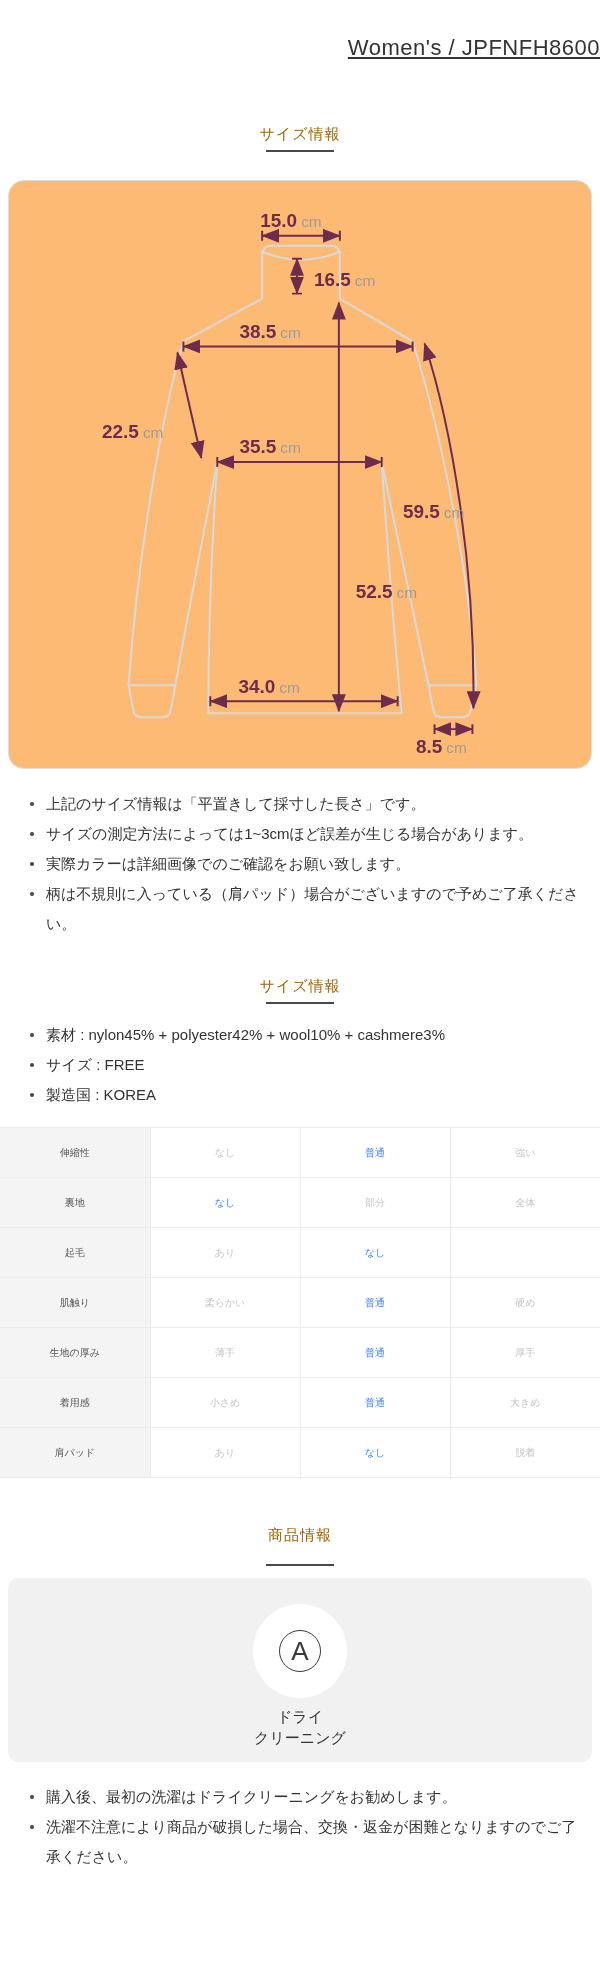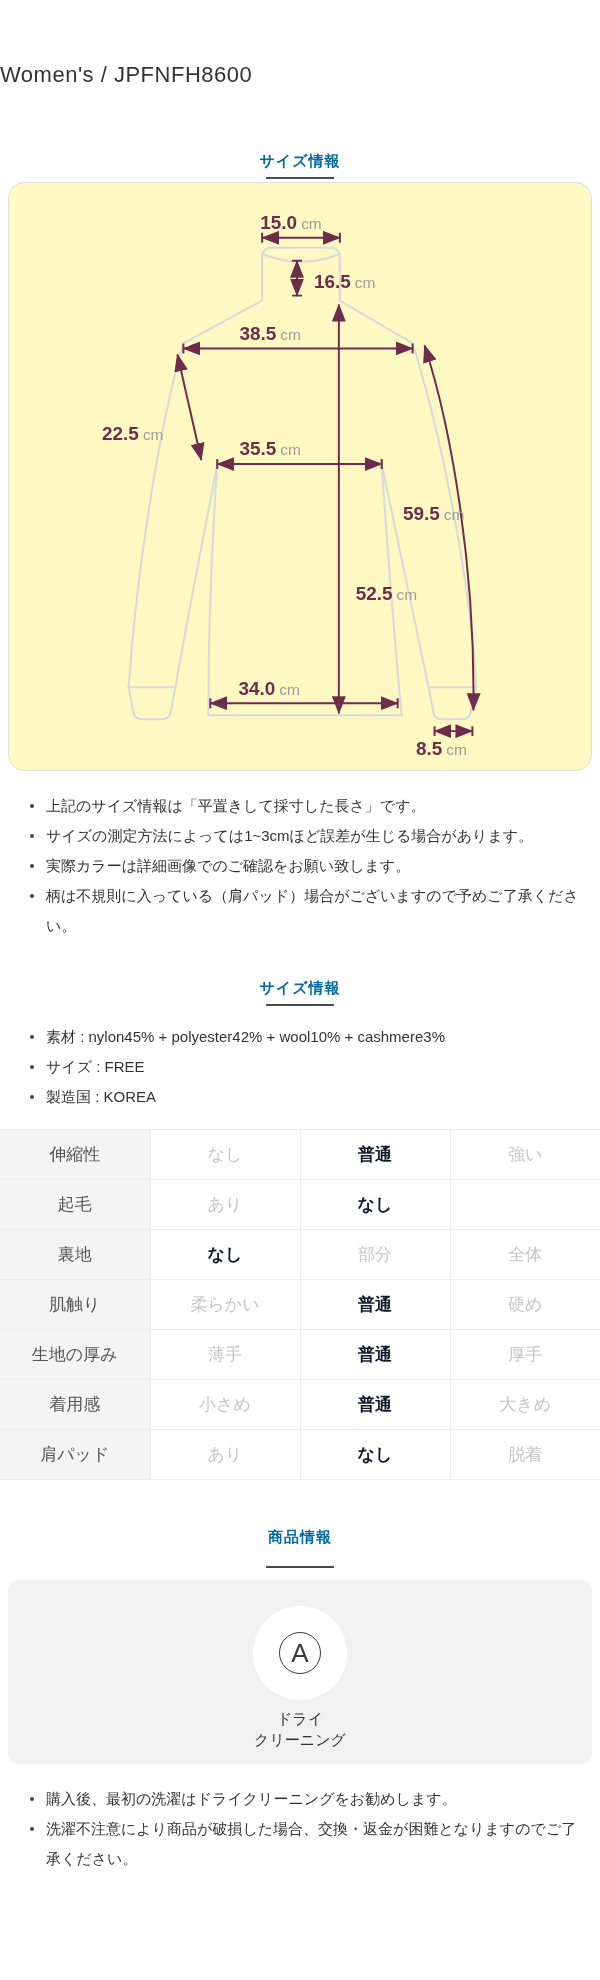--- a/index.html
+++ b/index.html
@@ -1,35 +1,35 @@
 <!DOCTYPE html>
 <html><head>
 <meta charset="utf-8">
 <style>
   html,body{margin:0;padding:0;background:#fff;}
   body{width:600px;font-family:"Liberation Sans","DejaVu Sans",sans-serif;color:#333;}
   .page{width:600px;padding-bottom:14px;}
-  .title{margin:0;padding-top:62px;text-align:left;font-size:22px;font-weight:400;color:#333;letter-spacing:.5px;}
+  .title{margin:0;padding-top:35px;text-align:right;font-size:22px;font-weight:400;color:#333;letter-spacing:.5px;text-decoration:underline;}
   .sec-head{margin-top:64px;display:flex;flex-direction:column;align-items:center;}
   .sec-head.h2{margin-top:38px;}
   .sec-head.h3{margin-top:48px;gap:13px;}
-  .sec-title{font-size:15px;font-weight:bold;color:#0369a1;letter-spacing:1px;}
+  .sec-title{font-size:15px;font-weight:normal;color:#a16207;letter-spacing:1px;}
   .sec-underline{width:68px;height:2px;background:#4a4a4a;margin-top:6px;}
-  .diagram-box{margin:3px 8px 0 8px;height:589px;border:1px solid #ddd;border-radius:16px;background:#fef9c3;box-sizing:border-box;overflow:hidden;}
+  .diagram-box{margin:28px 8px 0 8px;height:589px;border:1px solid #ddd;border-radius:16px;background:#fdba74;box-sizing:border-box;overflow:hidden;}
   .diagram-box svg{display:block;width:100%;height:100%;}
   ul.notes{list-style:none;margin:20px 0 0 0;padding:0 10px 0 46px;}
   ul.notes li{position:relative;font-size:15px;line-height:30px;color:#333;}
   ul.notes li::before{content:"";position:absolute;left:-16px;top:13px;width:4px;height:4px;border-radius:50%;background:#444;}
   ul.notes.specs{margin-top:16px;}
   table.attrs{width:600px;border-collapse:collapse;margin-top:17px;table-layout:fixed;}
-  table.attrs td{height:50px;padding:0;text-align:center;vertical-align:middle;font-size:17px;border:1px solid #ececec;box-sizing:border-box;}
+  table.attrs td{height:50px;padding:0;text-align:center;vertical-align:middle;font-size:10px;border:1px solid #ececec;box-sizing:border-box;}
   table.attrs td:first-child{border-left:none;background:#f4f4f4;color:#555;}
   table.attrs td:last-child{border-right:none;}
   table.attrs td.opt{color:#c5c5c5;background:#fff;}
-  table.attrs td.opt.sel{color:#0f172a;font-weight:bold;}
+  table.attrs td.opt.sel{color:#3b82f6;font-weight:normal;}
   .care-box{margin:12px 8px 0 8px;height:184px;background:#f1f1f1;border-radius:10px;display:flex;flex-direction:column;align-items:center;box-sizing:border-box;}
   .care-circle{margin-top:26px;width:94px;height:94px;border-radius:50%;background:#fff;display:flex;align-items:center;justify-content:center;}
   .care-ring{width:40px;height:40px;border:1.5px solid #3c3c3c;border-radius:50%;display:flex;align-items:center;justify-content:center;font-size:26px;color:#3c3c3c;font-weight:400;}
   .care-label{margin-top:8px;text-align:center;font-size:15px;line-height:21px;color:#333;}
   svg .garment{fill:none;stroke:#d9d9d9;stroke-width:2;stroke-linecap:round;stroke-linejoin:round;}
   svg .dim{stroke:#6e2c4d;stroke-width:2;fill:none;}
   svg .mnum{font-family:"Liberation Sans","DejaVu Sans",sans-serif;font-size:19px;font-weight:600;fill:#6e2c4d;}
   svg .munit{font-size:15.5px;font-weight:400;fill:#9c9c9c;}
 </style>
 </head>
@@ -153,31 +153,31 @@
 
         <tr>
           <td>伸縮性</td>
           <td class="opt">なし</td>
           <td class="opt sel">普通</td>
           <td class="opt">強い</td>
         </tr>
 
 
         <tr>
+          <td>裏地</td>
+          <td class="opt sel">なし</td>
+          <td class="opt">部分</td>
+          <td class="opt">全体</td>
+        </tr>
+
+        <tr>
           <td>起毛</td>
           <td class="opt">あり</td>
           <td class="opt sel">なし</td>
           <td class="opt"></td>
-        </tr>
-
-        <tr>
-          <td>裏地</td>
-          <td class="opt sel">なし</td>
-          <td class="opt">部分</td>
-          <td class="opt">全体</td>
         </tr>
 
         <tr>
           <td>肌触り</td>
           <td class="opt">柔らかい</td>
           <td class="opt sel">普通</td>
           <td class="opt">硬め</td>
         </tr>
 
         <tr>

